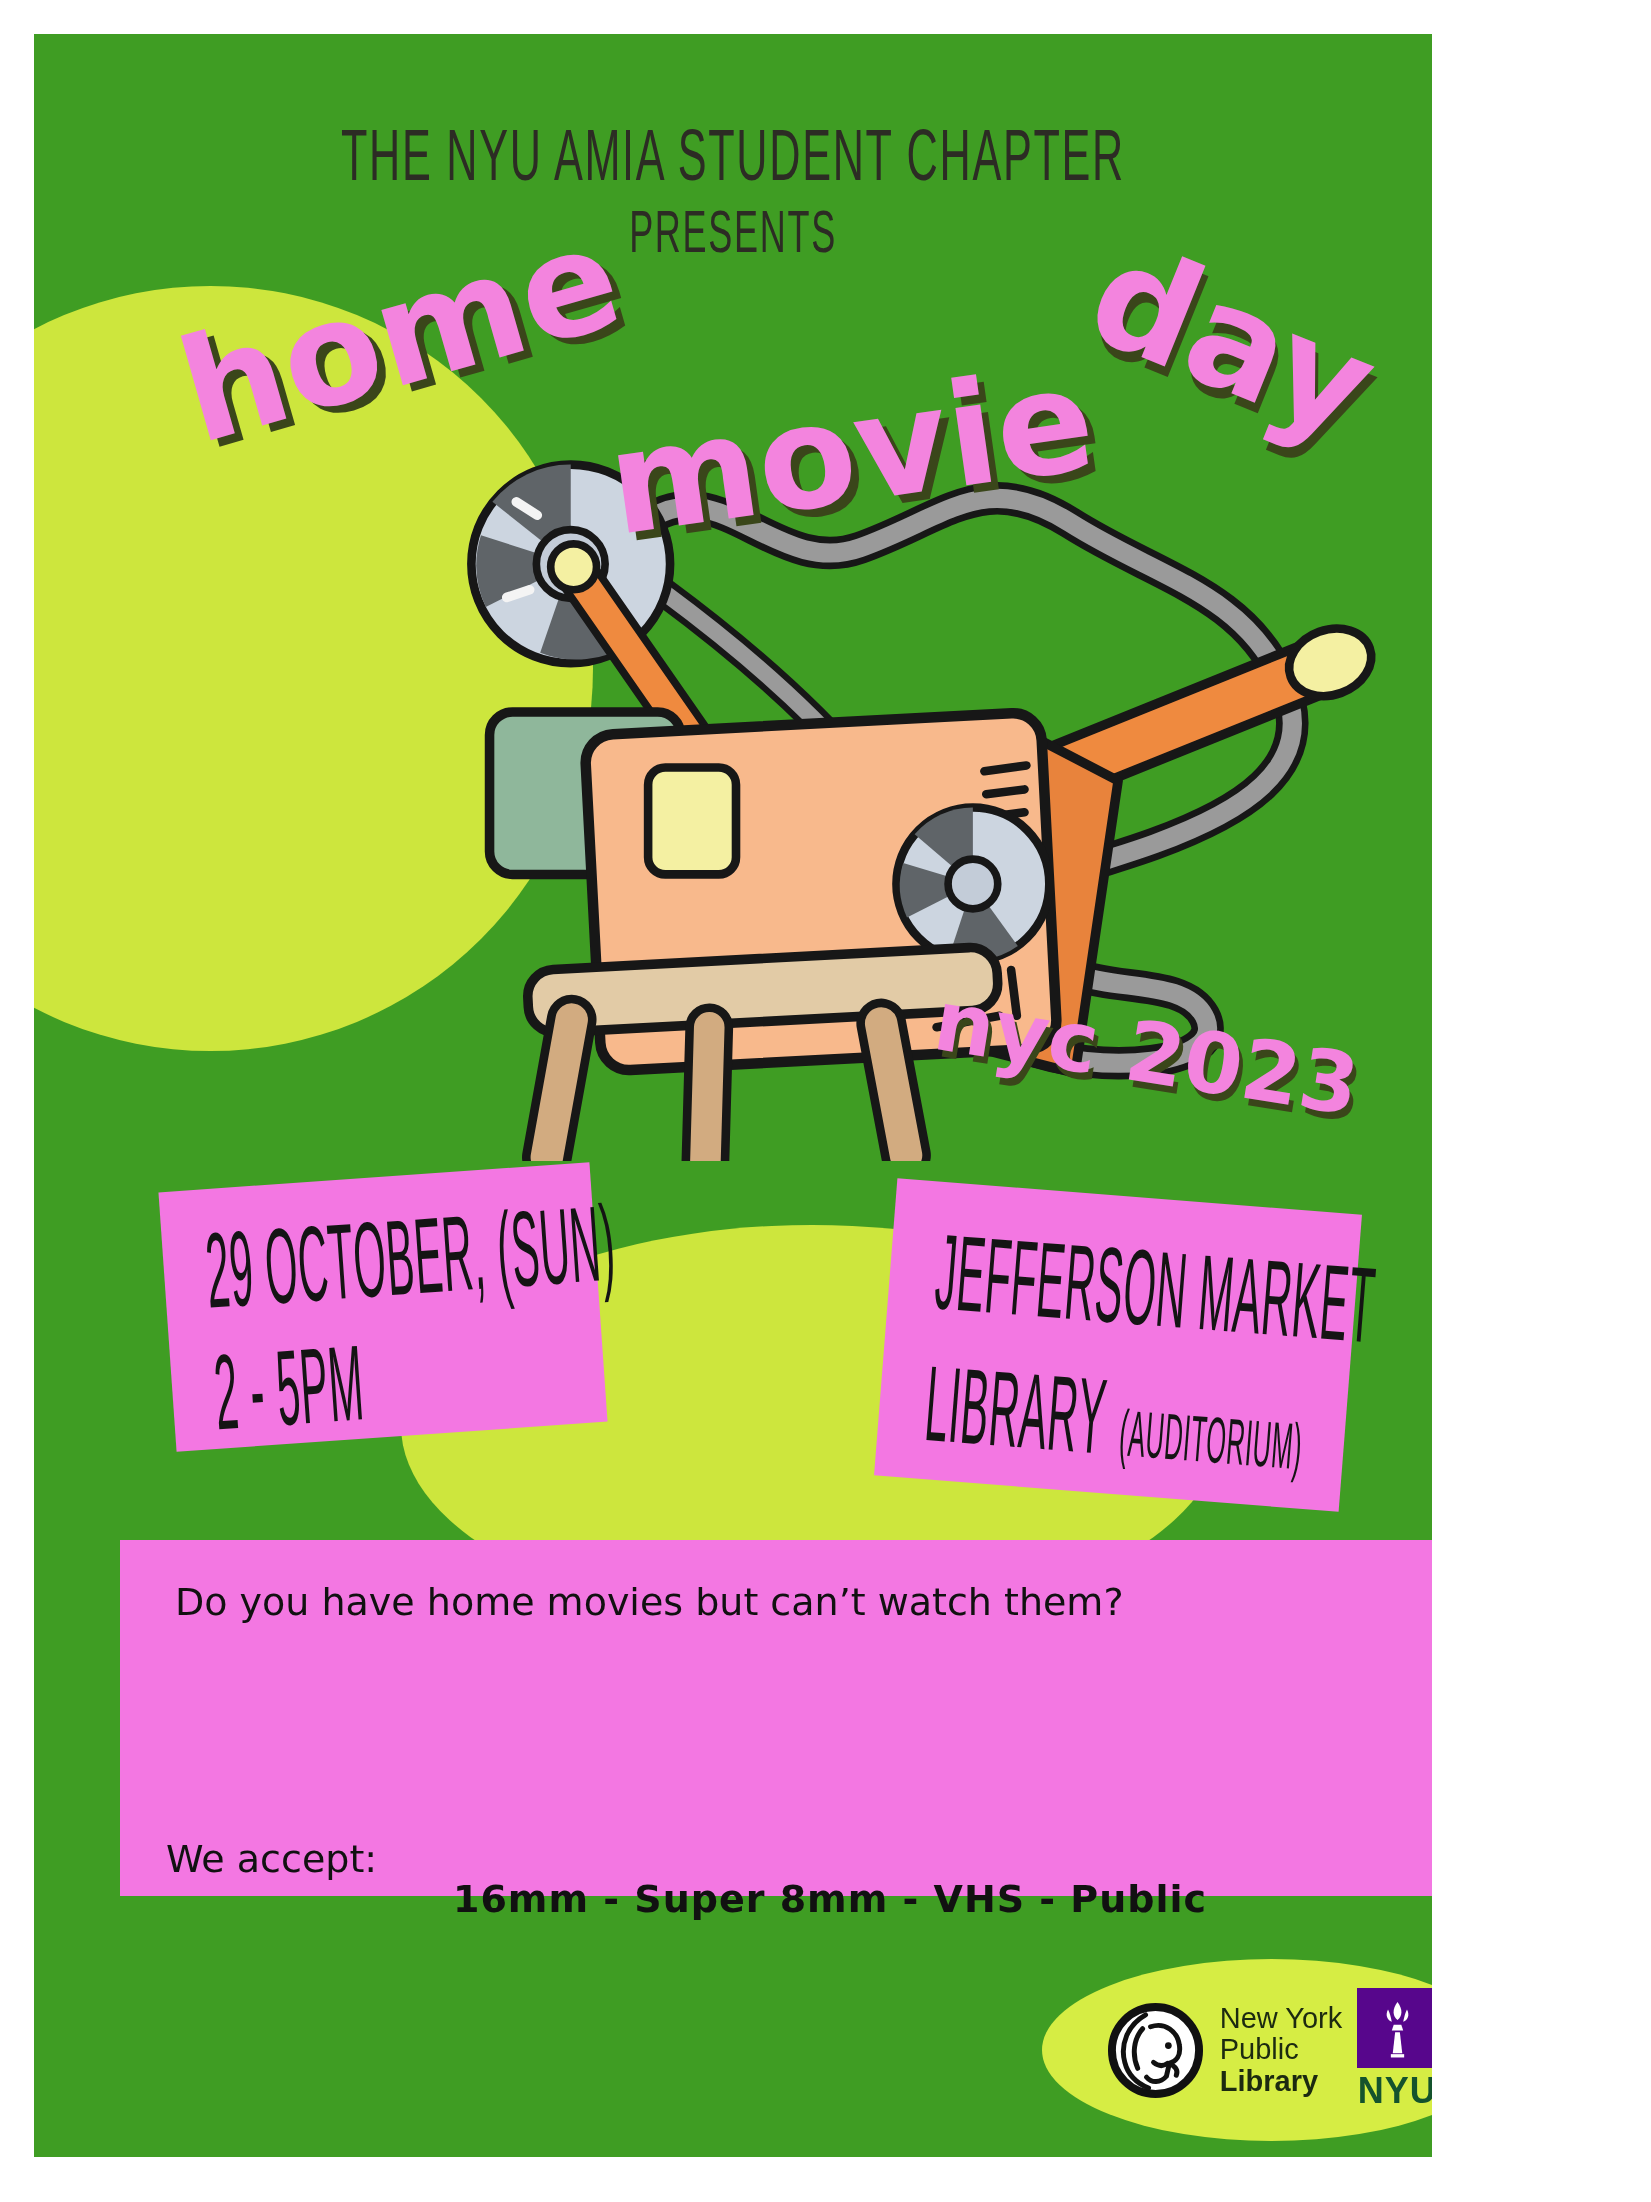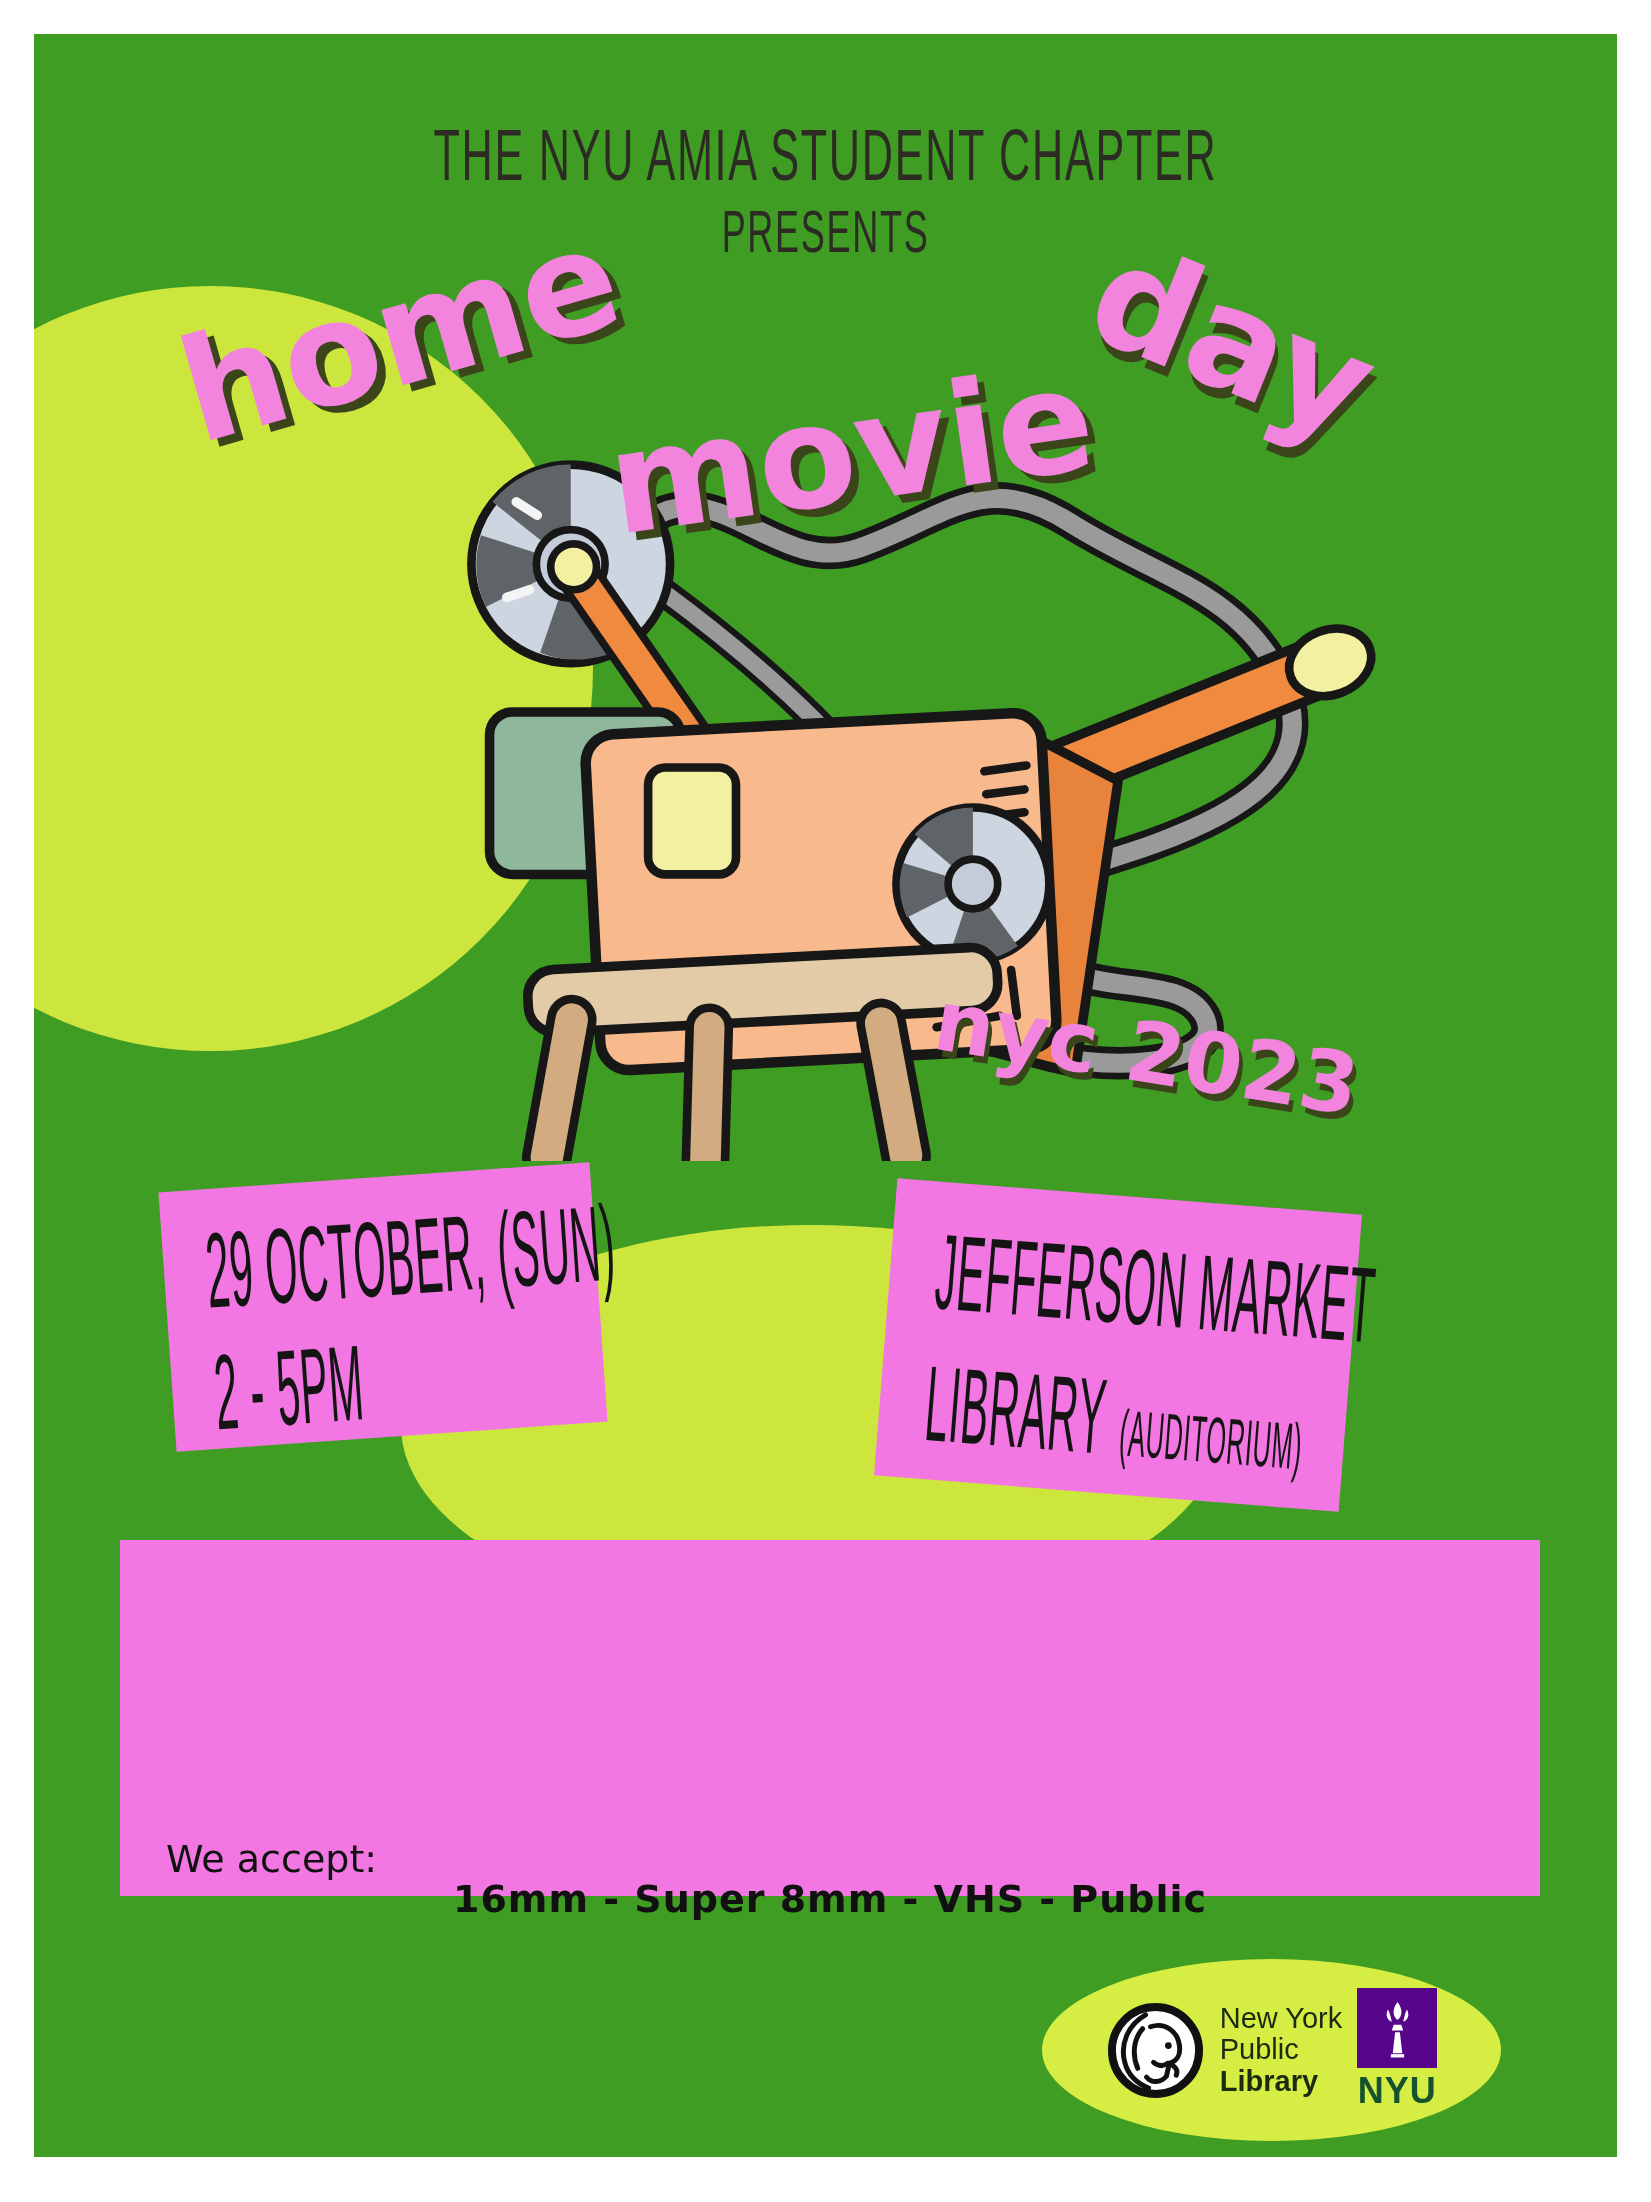--- a/index.html
+++ b/index.html
@@ -1,18 +1,18 @@
 <!DOCTYPE html>
 <html><head>
 <meta charset="utf-8">
 <style>
   html,body{margin:0;padding:0;background:#ffffff;}
   .page{position:relative;width:1652px;height:2202px;background:#ffffff;overflow:hidden;
         font-family:"DejaVu Sans",sans-serif;}
-  .poster{position:absolute;left:34px;top:34px;width:1583px;height:2123px;
+  .poster{position:absolute;left:34px;top:34px;width:1398px;height:2123px;
           background:#3f9d23;overflow:hidden;}
   
   .blob{position:absolute;background:#cde63d;border-radius:50%;}
   .blob.tl{left:-206px;top:252px;width:765px;height:765px;}
   .blob.mid{left:367px;top:1191px;width:822px;height:401px;}
   
   .hand{font-family:"Liberation Sans",sans-serif;color:#2c2c24;white-space:nowrap;}
   .hdr1{position:absolute;left:0;top:80px;width:100%;text-align:center;font-size:48px;
         letter-spacing:1.9px;transform:scale(0.9,1.5);transform-origin:center top;}
   .hdr2{position:absolute;left:0;top:164px;width:100%;text-align:center;font-size:40px;
@@ -149,20 +149,21 @@
     </div>
 
     <div class="pinkbox venuebox">
       <div class="boxline l1">JEFFERSON MARKET</div>
       <div class="boxline l2">
         <span>LIBRARY</span><span class="aud">(AUDITORIUM)</span>
       </div>
     </div>
 
     <div class="pinkbox infobox">
+      <div class="txt q">Do you have home movies but can’t watch them?</div>
       <div class="txt accept">We accept:</div>
       <div class="txt formats">16mm - Super 8mm - VHS - Public</div>
     </div>
 
     <div class="logoblob">
       <svg width="99" height="99" viewBox="0 0 100 100">
         <circle cx="50" cy="50" r="44" fill="#ffffff" stroke="#111111" stroke-width="8"></circle>
         <g fill="none" stroke="#111111" stroke-width="5" stroke-linecap="round">
           <path d="M40 14 C22 24 14 44 19 62 C22 74 31 83 43 88"></path>
           <path d="M37 28 C28 38 26 54 32 68"></path>

